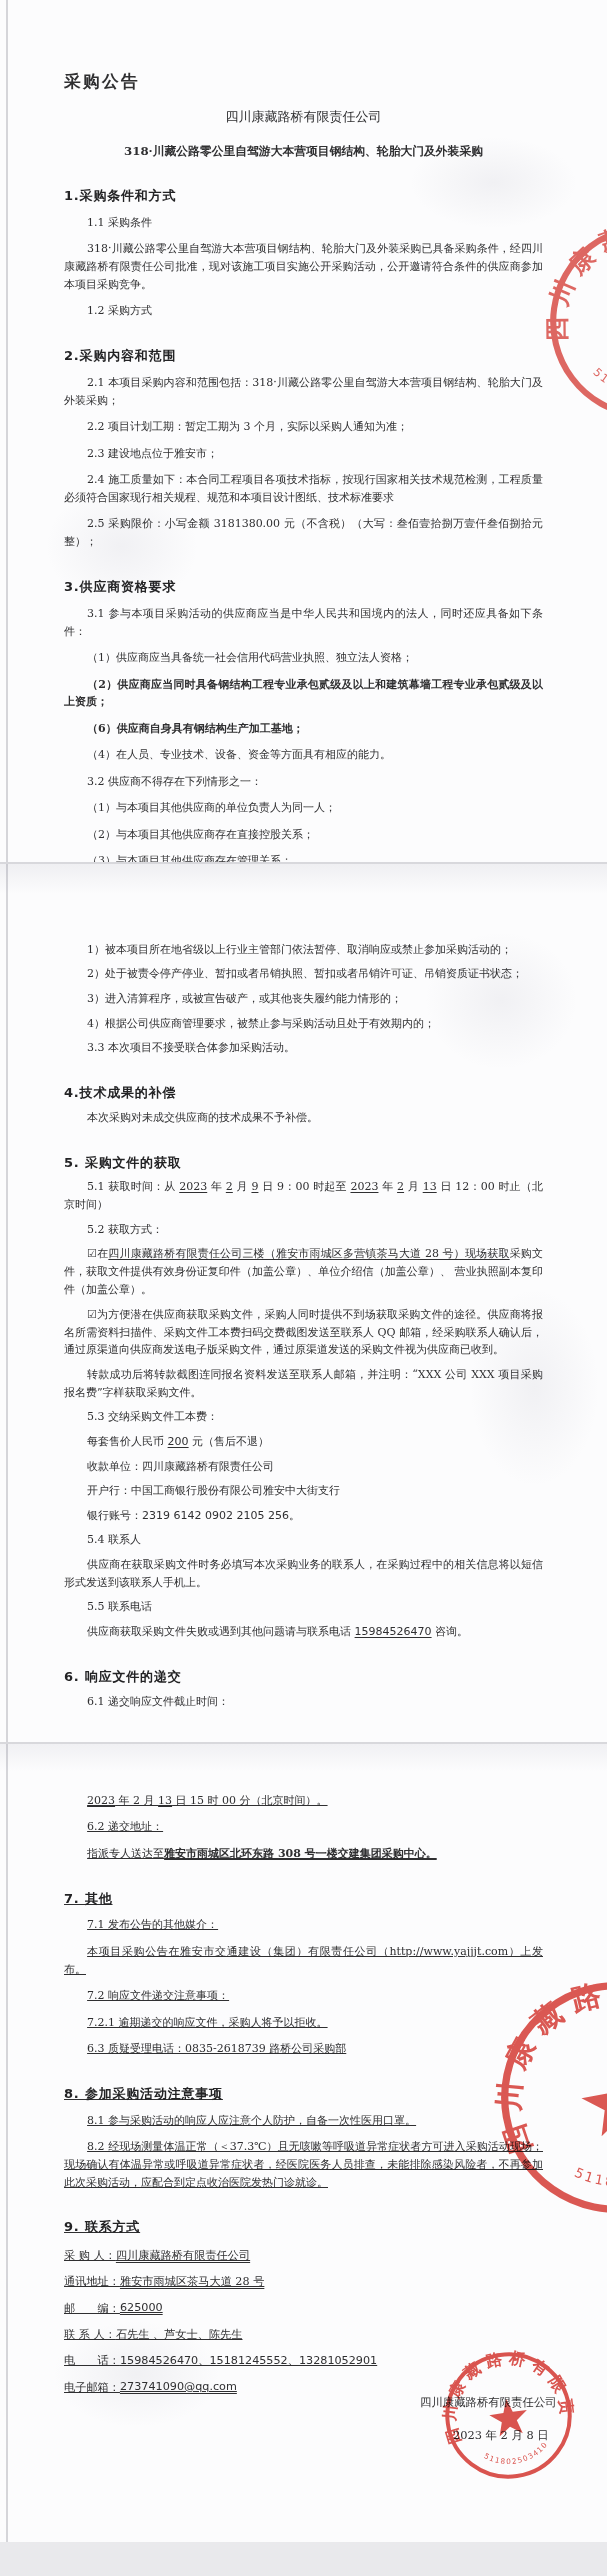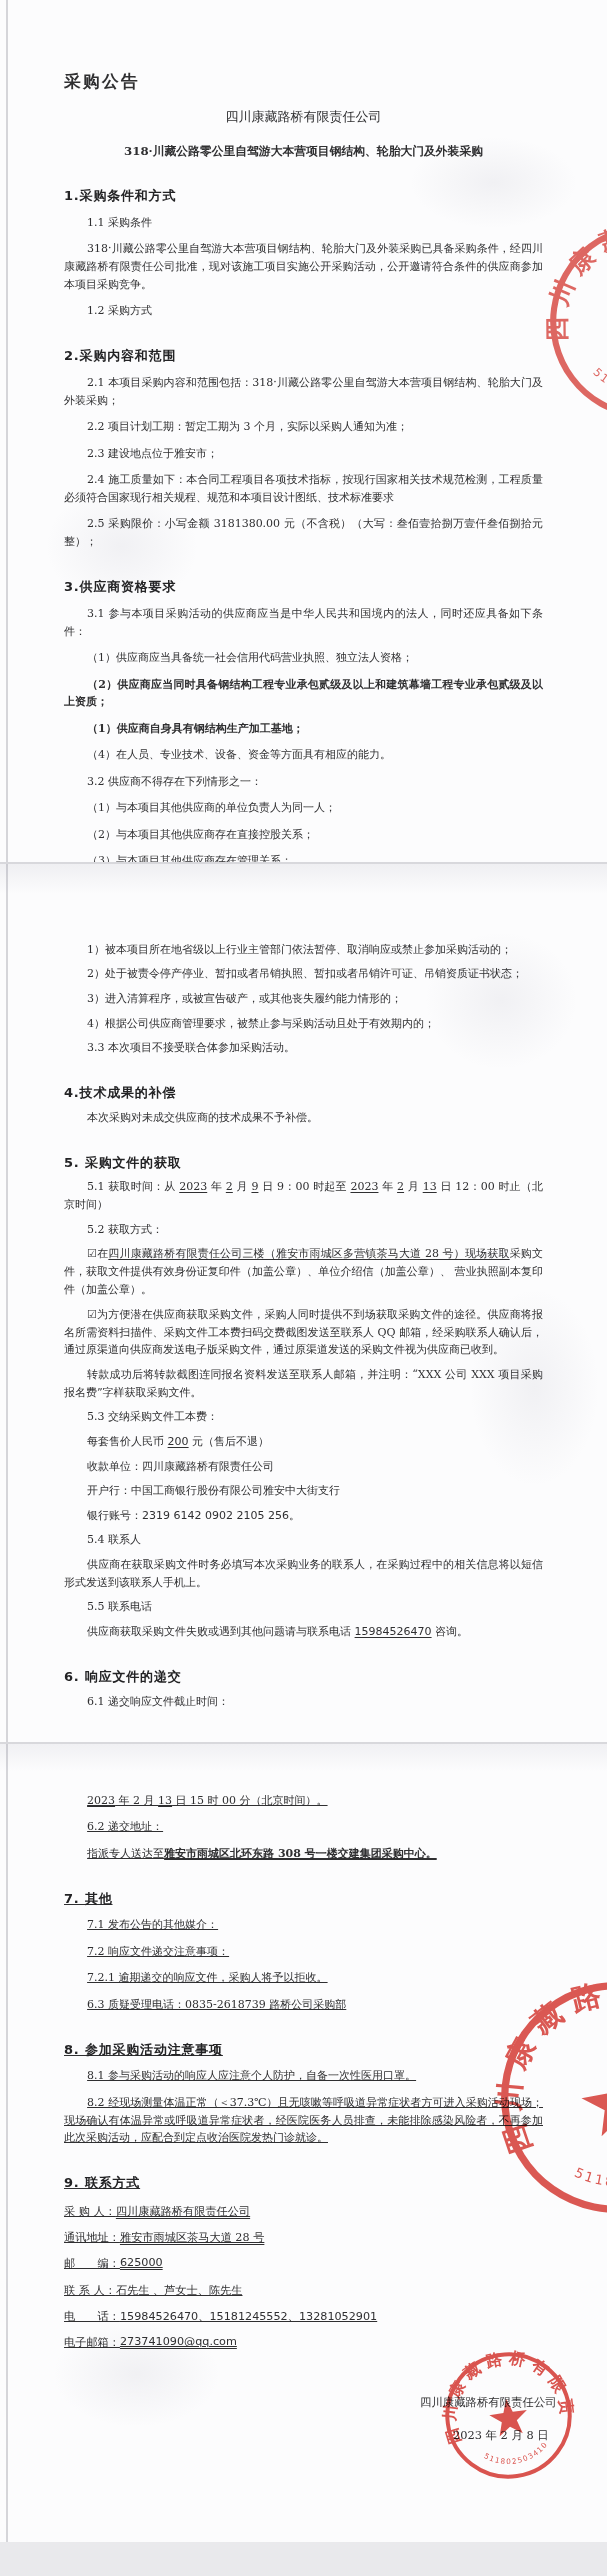--- a/index.html
+++ b/index.html
@@ -77,21 +77,21 @@
     <p class="ind">2.1 本项目采购内容和范围包括：318·川藏公路零公里自驾游大本营项目钢结构、轮胎大门及外装采购；</p>
     <p class="ind">2.2 项目计划工期：暂定工期为 3 个月，实际以采购人通知为准；</p>
     <p class="ind">2.3 建设地点位于雅安市；</p>
     <p class="ind">2.4 施工质量如下：本合同工程项目各项技术指标，按现行国家相关技术规范检测，工程质量必须符合国家现行相关规程、规范和本项目设计图纸、技术标准要求</p>
     <p class="ind">2.5 采购限价：小写金额 3181380.00 元（不含税）（大写：叁佰壹拾捌万壹仟叁佰捌拾元整）；</p>
 
     <div class="h">3.供应商资格要求</div>
     <p class="ind">3.1 参与本项目采购活动的供应商应当是中华人民共和国境内的法人，同时还应具备如下条件：</p>
     <p class="ind">（1）供应商应当具备统一社会信用代码营业执照、独立法人资格；</p>
     <p class="ind b">（2）供应商应当同时具备钢结构工程专业承包贰级及以上和建筑幕墙工程专业承包贰级及以上资质；</p>
-    <p class="ind b">（1）供应商自身具有钢结构生产加工基地；</p>
+    <p class="ind b">（6）供应商自身具有钢结构生产加工基地；</p>
     <p class="ind">（4）在人员、专业技术、设备、资金等方面具有相应的能力。</p>
     <p class="ind">3.2 供应商不得存在下列情形之一：</p>
     <p class="ind">（1）与本项目其他供应商的单位负责人为同一人；</p>
     <p class="ind">（2）与本项目其他供应商存在直接控股关系；</p>
     <p class="ind">（3）与本项目其他供应商存在管理关系；</p>
 
   </div>
 
   <svg class="stamp" id="seal-top" width="205" height="205" viewBox="0 0 200 200">
     <circle cx="100" cy="100" r="92" fill="none" stroke="#d9423b" stroke-width="6"></circle>
@@ -160,20 +160,21 @@
     <p class="ind">
       <span class="u">2023</span><span> 年 2 月 </span><span class="u">13</span><span> 日 15 时 00 分（北京时间）。</span>
     </p>
     <p class="ind">6.2 递交地址：</p>
     <p class="ind">
       <span>指派专人送达至</span><span class="u b">雅安市雨城区北环东路 308 号一楼交建集团采购中心。</span>
     </p>
 
     <div class="h">7. 其他</div>
     <p class="ind">7.1 发布公告的其他媒介：</p>
+    <p class="ind">本项目采购公告在雅安市交通建设（集团）有限责任公司（http://www.yajjjt.com）上发布。</p>
     <p class="ind">7.2 响应文件递交注意事项：</p>
     <p class="ind">7.2.1 逾期递交的响应文件，采购人将予以拒收。</p>
     <p class="ind">6.3 质疑受理电话：0835-2618739 路桥公司采购部</p>
 
     <div class="h">8. 参加采购活动注意事项</div>
     <p class="ind">8.1 参与采购活动的响应人应注意个人防护，自备一次性医用口罩。</p>
     <p class="ind">8.2 经现场测量体温正常（＜37.3℃）且无咳嗽等呼吸道异常症状者方可进入采购活动现场；现场确认有体温异常或呼吸道异常症状者，经医院医务人员排查，未能排除感染风险者，不再参加此次采购活动，应配合到定点收治医院发热门诊就诊。</p>
 
     <div class="h">9. 联系方式</div>
     <div class="crow">

